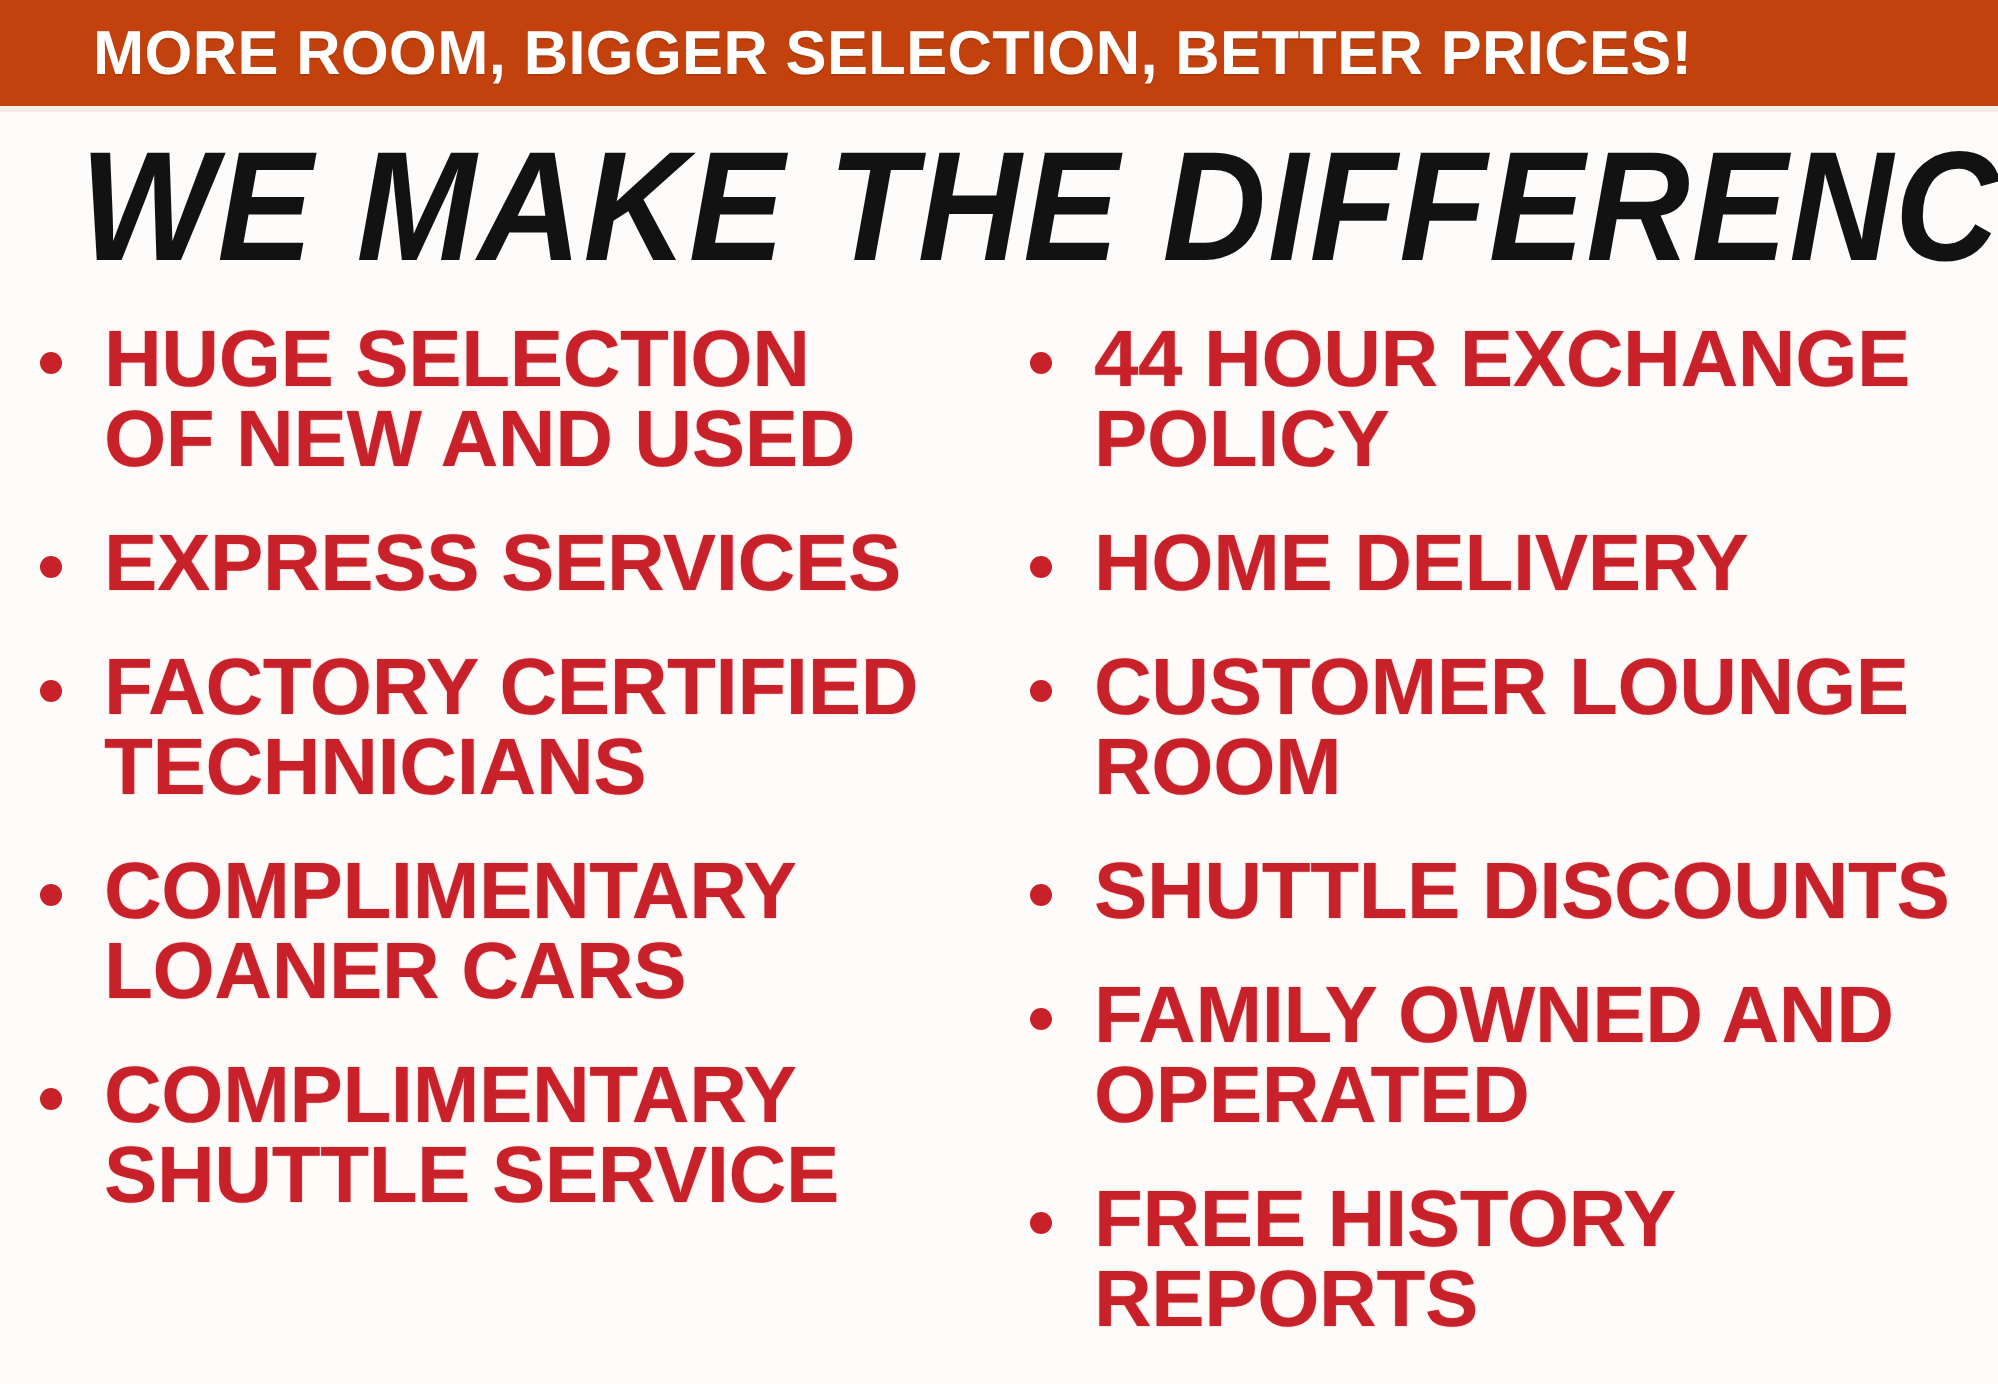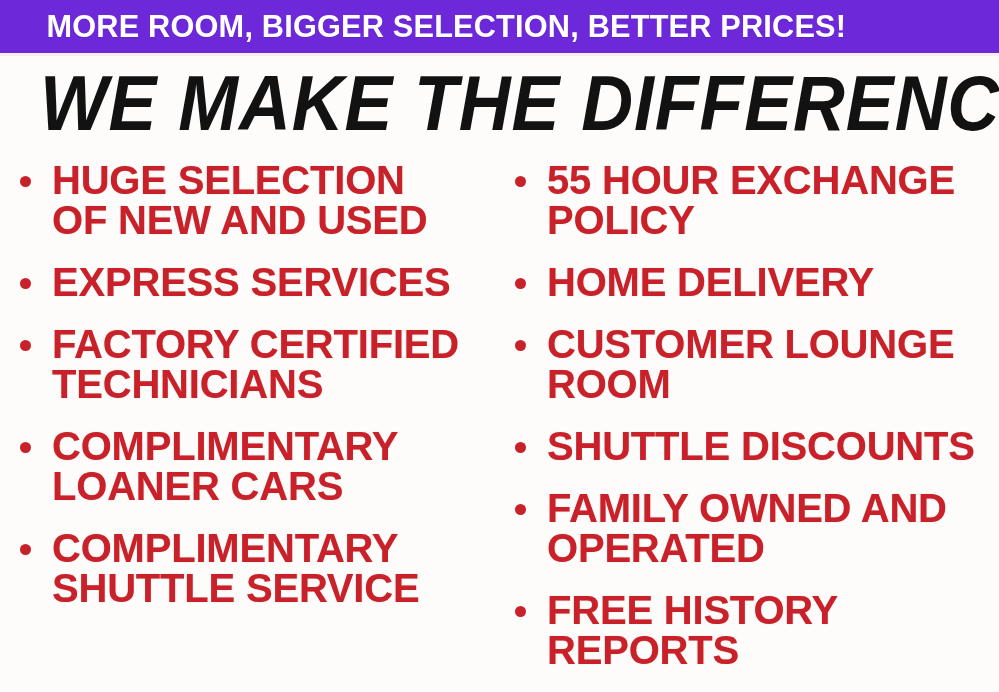--- a/index.html
+++ b/index.html
@@ -22,21 +22,21 @@
     overflow: hidden;
   }
 
   
   #top-banner {
     position: absolute;
     left: 0;
     top: 0;
     width: 999px;
     height: 53px;
-    background: #6d28d9;
+    background: #c2410c;
     display: flex;
     align-items: center;
   }
   #top-banner-text {
     color: #ffffff;
     font-family: "Liberation Sans", sans-serif;
     font-weight: bold;
     font-size: 31px;
     letter-spacing: 0.2px;
     line-height: 1;
@@ -159,21 +159,21 @@
       <div class="bullet-item">
         <span class="bullet-dot"></span>
         <span class="bullet-text">COMPLIMENTARY
 SHUTTLE SERVICE</span>
       </div>
     </div>
 
     <div class="column" id="col-right">
       <div class="bullet-item">
         <span class="bullet-dot"></span>
-        <span class="bullet-text">55 HOUR EXCHANGE
+        <span class="bullet-text">44 HOUR EXCHANGE
 POLICY</span>
       </div>
       <div class="bullet-item">
         <span class="bullet-dot"></span>
         <span class="bullet-text">HOME DELIVERY</span>
       </div>
       <div class="bullet-item">
         <span class="bullet-dot"></span>
         <span class="bullet-text">CUSTOMER LOUNGE
 ROOM</span>

